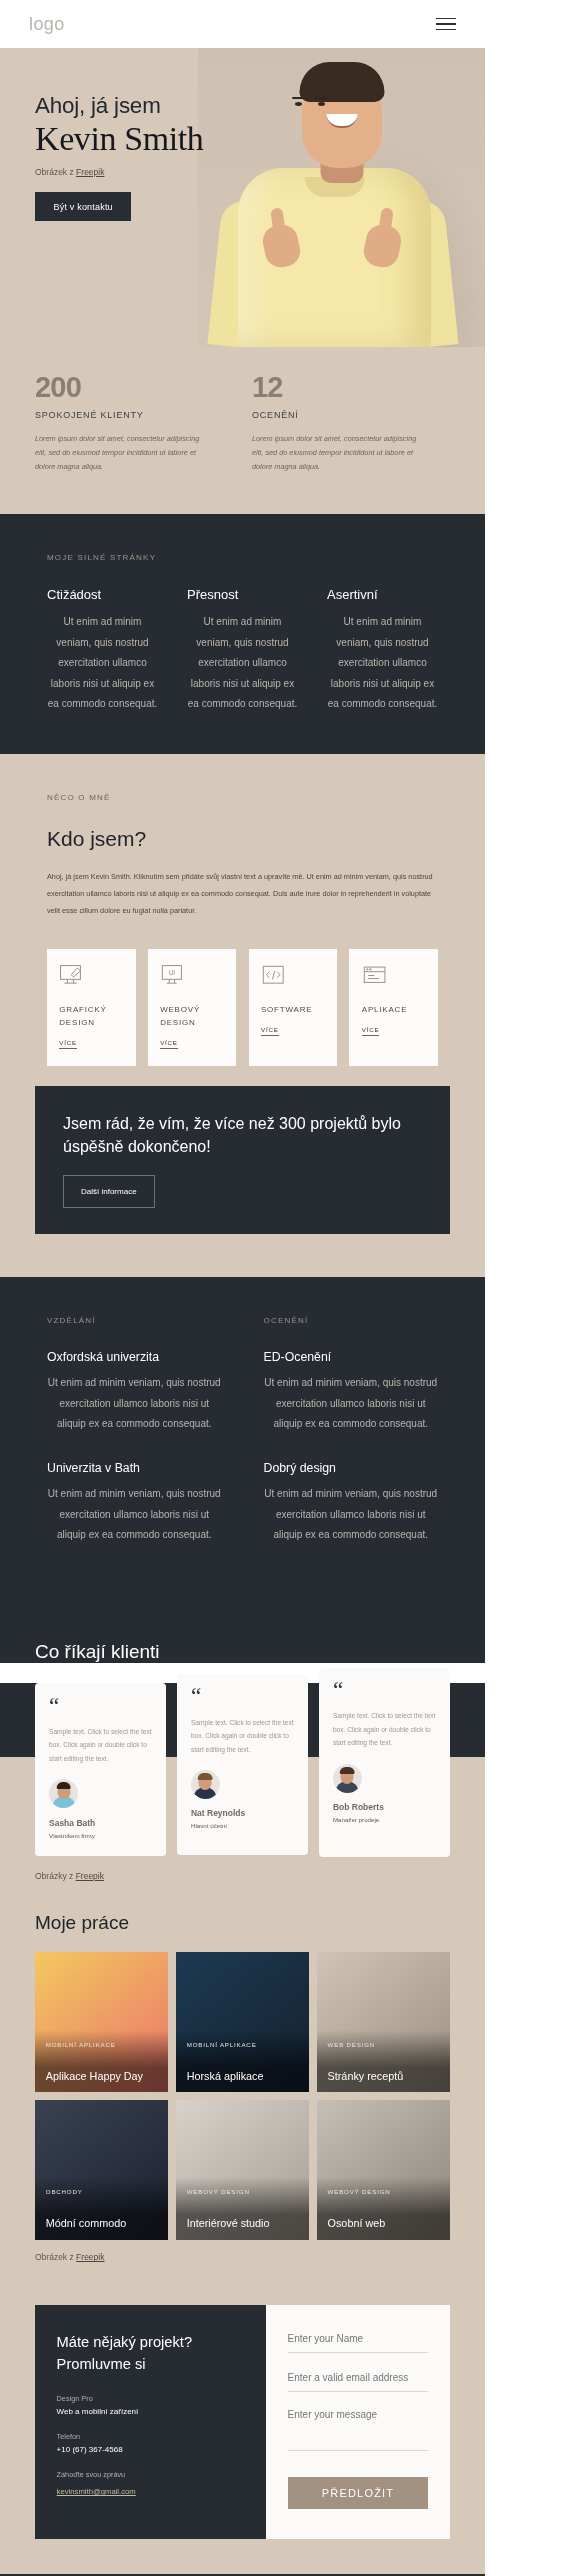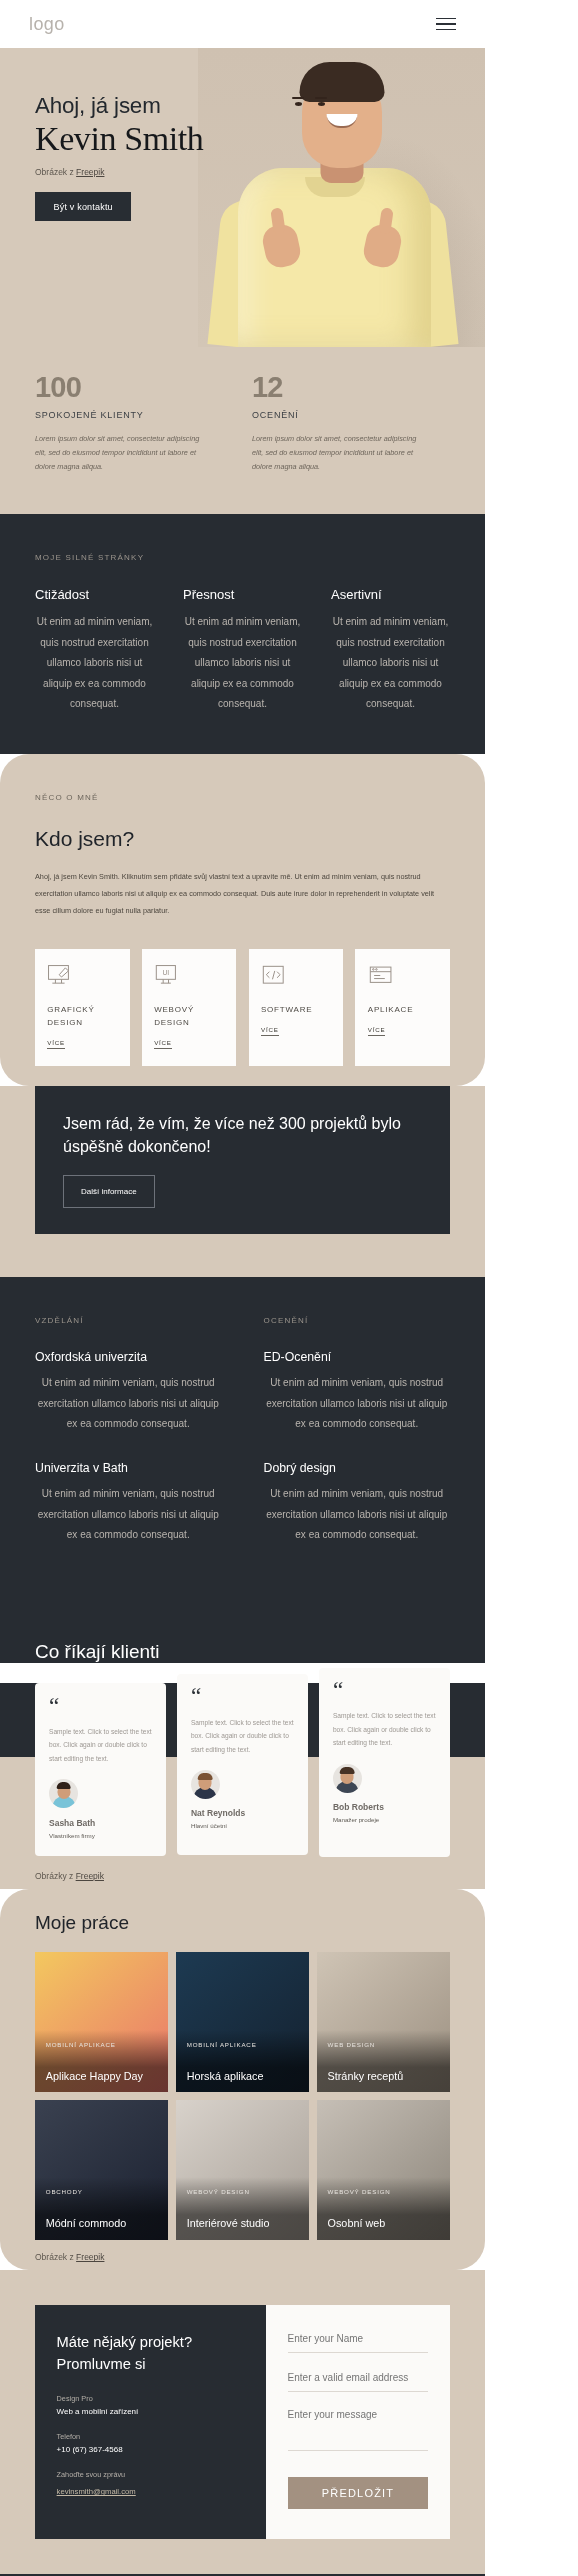--- a/index.html
+++ b/index.html
@@ -77,30 +77,30 @@
 
   
   .stats { background: #d6c9ba; padding: 26px 35px 40px; display: flex; gap: 51px; }
   .stat { width: 166px; }
   .stat-num { font-size: 29px; color: #8a7f71; font-weight: 700; letter-spacing: -0.8px; line-height: 1;}
   .stat-label { font-size: 9px; color: #3b3f44; letter-spacing: 0.8px; margin-top: 7px; line-height: 1.45;}
   .stat-desc { font-size: 7.3px; color: #6d655b; font-style: italic; line-height: 1.9; margin-top: 10px;}
 
   
   .dark { background: #272c32; }
-  .sect-pad { padding: 39px 35px; }
+  .sect-pad { padding: 39px 47px; }
   .eyebrow { font-size: 8px; letter-spacing: 1.2px; color: #9a948c; margin-bottom: 25px; }
   .eyebrow.on-light { color: #6d665c; }
   .cols3 { display: flex; gap: 29px; }
   .col3 { flex: 1; }
   .col-title { font-size: 13px; color: #ffffff; font-weight: 400; margin-bottom: 10.8px; }
   .col-body { font-size: 10px; color: #b9b4ae; line-height: 2.05; text-align: center; }
 
   
-  .light { background: #d6c9ba; border-radius: 29px; }
+  .light { background: #d6c9ba; }
   .about-title { font-size: 21px; color: #20242a; font-weight: 400; margin-bottom: 18.5px; }
   .about-body { font-size: 7.3px; color: #4c463e; line-height: 2.3; max-width: 494px; }
 
   .cards4 { display: flex; gap: 12.3px; margin-top: 29px; }
   .card {
     flex: 1; background: #fdfcfb; padding: 15.4px 12.3px 17px; min-height: 91px;
   }
   .card-ico { width: 26px; height: 23px; margin-bottom: 17px; }
   .card-ico svg { width: 100%; height: 100%; }
   .card-title { font-size: 8px; letter-spacing: 0.8px; color: #4e4a45; line-height: 1.6; }
@@ -214,21 +214,21 @@
     <div class="hero-inner">
       <div class="hero-hello">Ahoj, já jsem</div>
       <div class="hero-name">Kevin Smith</div>
       <div class="credit"><span>Obrázek z </span><a href="#">Freepik</a></div>
       <button class="btn-dark">Být v kontaktu</button>
     </div>
   </div>
 
   <div class="stats">
     <div class="stat">
-      <div class="stat-num">100</div>
+      <div class="stat-num">200</div>
       <div class="stat-label">SPOKOJENÉ KLIENTY</div>
       <div class="stat-desc">Lorem ipsum dolor sit amet, consectetur adipiscing elit, sed do eiusmod tempor incididunt ut labore et dolore magna aliqua.</div>
     </div>
     <div class="stat">
       <div class="stat-num">12</div>
       <div class="stat-label">OCENĚNÍ</div>
       <div class="stat-desc">Lorem ipsum dolor sit amet, consectetur adipiscing elit, sed do eiusmod tempor incididunt ut labore et dolore magna aliqua.</div>
     </div>
   </div>
 

